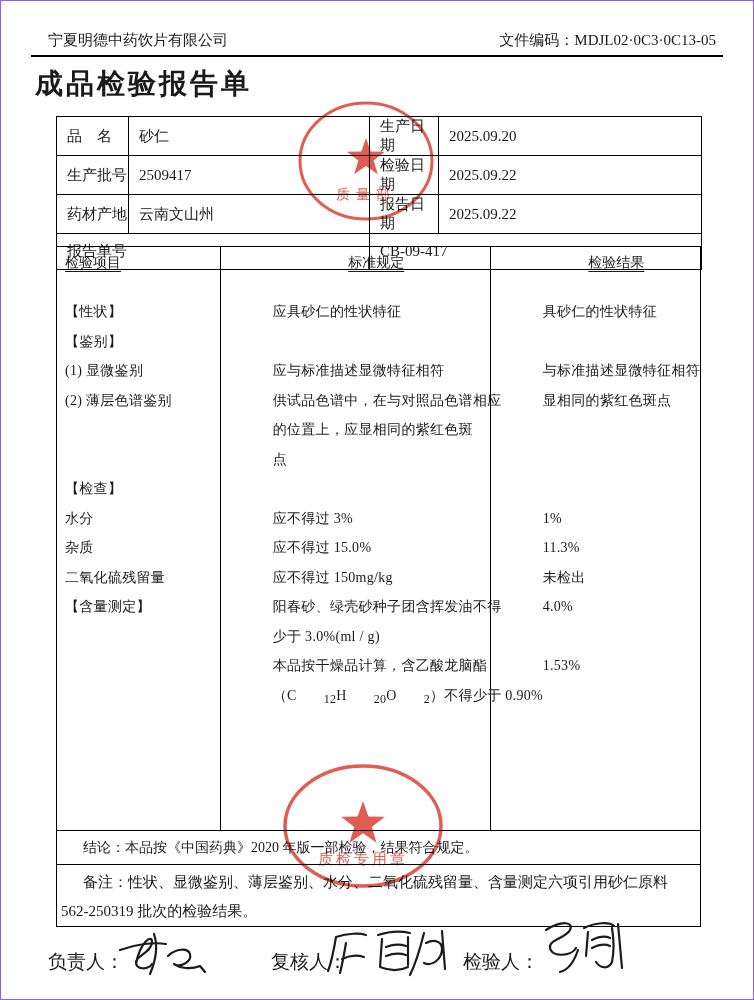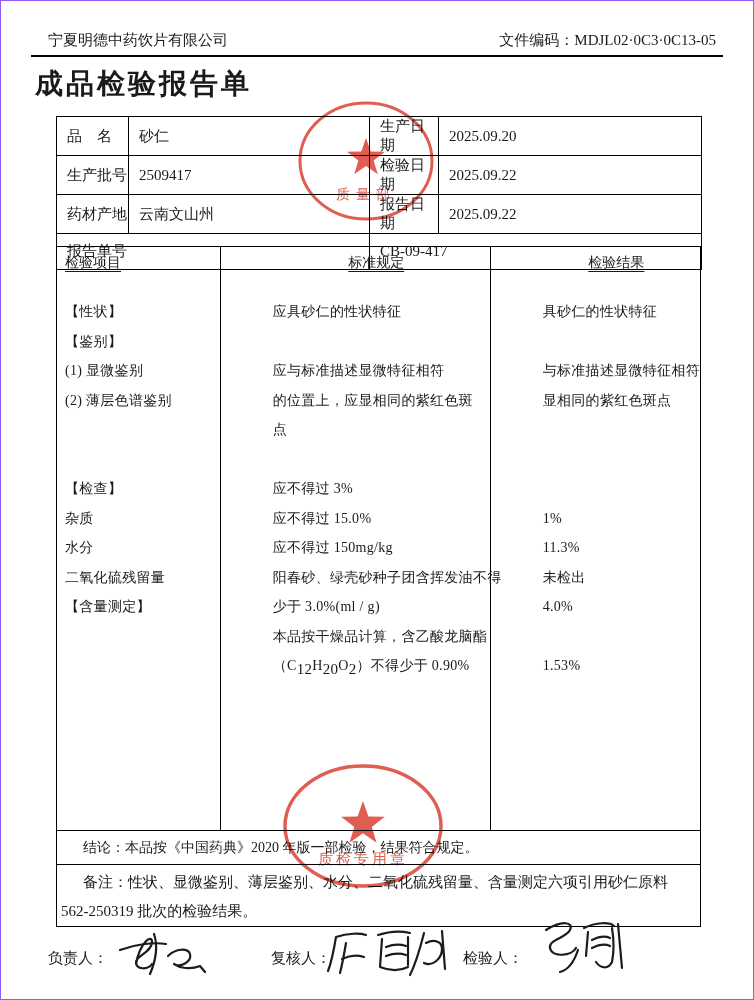--- a/index.html
+++ b/index.html
@@ -22,27 +22,27 @@
   .col1{width:201px;border-right:1px solid #000;}
   .col2{width:228px;border-right:1px solid #000;}
   .col3{width:214px;flex:1;}
   .colhdr{height:30px;padding-top:7px;font-size:14px;box-sizing:border-box;}
   .col1 .colhdr{text-align:left;padding-left:8px;}
   .col2 .colhdr,.col3 .colhdr{text-align:center;}
   .colhdr span{text-decoration:underline;text-underline-offset:4px;}
   .lines{margin-top:20px;}
   .ln{height:29.5px;line-height:29.5px;font-size:14px;white-space:pre;letter-spacing:.3px;}
   .col1 .ln{padding-left:8px;} .col2 .ln{padding-left:10px;} .col3 .ln{padding-left:10px;}
-  sub.f{font-size:15px;}
+  sub.f{font-size:12px;margin-left:27px;}
   .concl{border-top:1px solid #000;height:34px;line-height:34px;font-size:14px;padding-left:26px;box-sizing:border-box;}
   .remark{border-top:1px solid #000;height:62px;font-size:15px;box-sizing:border-box;padding-top:3px;}
   .remark .l1{padding-left:26px;line-height:29px;}
   .remark .l2{padding-left:4px;line-height:29px;}
   
-  .sig-label{position:absolute;font-size:15px;top:948px;}
+  .sig-label{position:absolute;font-size:19px;top:948px;}
   .sig{position:absolute;}
   .sig path{fill:none;stroke:#1c1c1c;stroke-width:2.2;stroke-linecap:round;stroke-linejoin:round;}
   
   .stamp{position:absolute;mix-blend-mode:multiply;opacity:.82;pointer-events:none;}
   .stamp *{fill:none;}
   .stamp .ring{stroke:#d83a2a;}
   .stamp text{fill:#d83a2a;stroke:none;font-family:"Liberation Serif","DejaVu Serif",serif;}
   .stamp .star{fill:#d83a2a;stroke:none;}
 </style>
 </head>
@@ -95,33 +95,34 @@
       <div class="col col1">
         <div class="colhdr"><span>检验项目</span></div>
         <div class="lines">
           <div class="ln">【性状】</div>
           <div class="ln">【鉴别】</div>
           <div class="ln">(1) 显微鉴别</div>
           <div class="ln">(2) 薄层色谱鉴别</div>
           <div class="ln"></div>
           <div class="ln"></div>
           <div class="ln">【检查】</div>
+          <div class="ln">水分</div>
           <div class="ln">杂质</div>
-          <div class="ln">水分</div>
           <div class="ln">二氧化硫残留量</div>
           <div class="ln">【含量测定】</div>
         </div>
       </div>
 
       <div class="col col2">
         <div class="colhdr"><span>标准规定</span></div>
         <div class="lines">
           <div class="ln">应具砂仁的性状特征</div>
           <div class="ln"></div>
           <div class="ln">应与标准描述显微特征相符</div>
+          <div class="ln">供试品色谱中，在与对照品色谱相应</div>
           <div class="ln">的位置上，应显相同的紫红色斑</div>
           <div class="ln">点</div>
           <div class="ln"></div>
           <div class="ln">应不得过 3%</div>
           <div class="ln">应不得过 15.0%</div>
           <div class="ln">应不得过 150mg/kg</div>
           <div class="ln">阳春砂、绿壳砂种子团含挥发油不得</div>
           <div class="ln">少于 3.0%(ml / g)</div>
           <div class="ln">本品按干燥品计算，含乙酸龙脑酯</div>
           <div class="ln"><span>（C</span><sub class="f">12</sub><span>H</span><sub class="f">20</sub><span>O</span><sub class="f">2</sub><span>）不得少于 0.90%</span></div>

